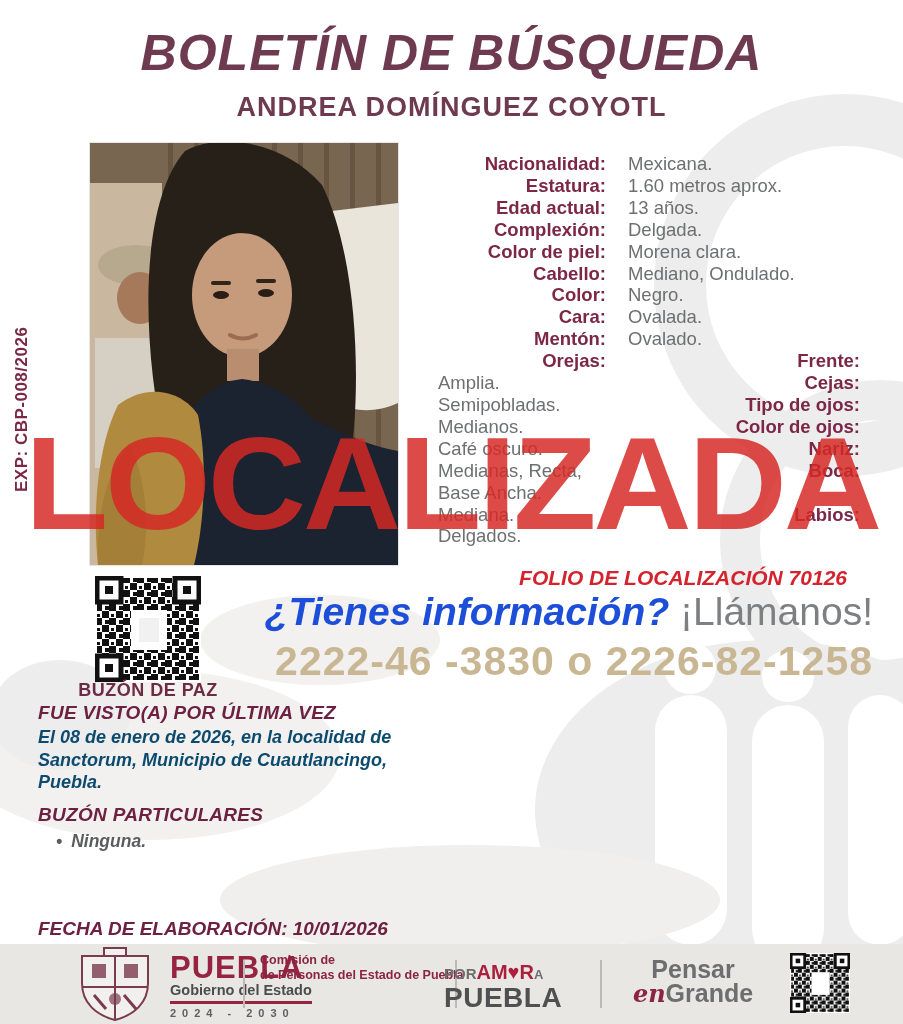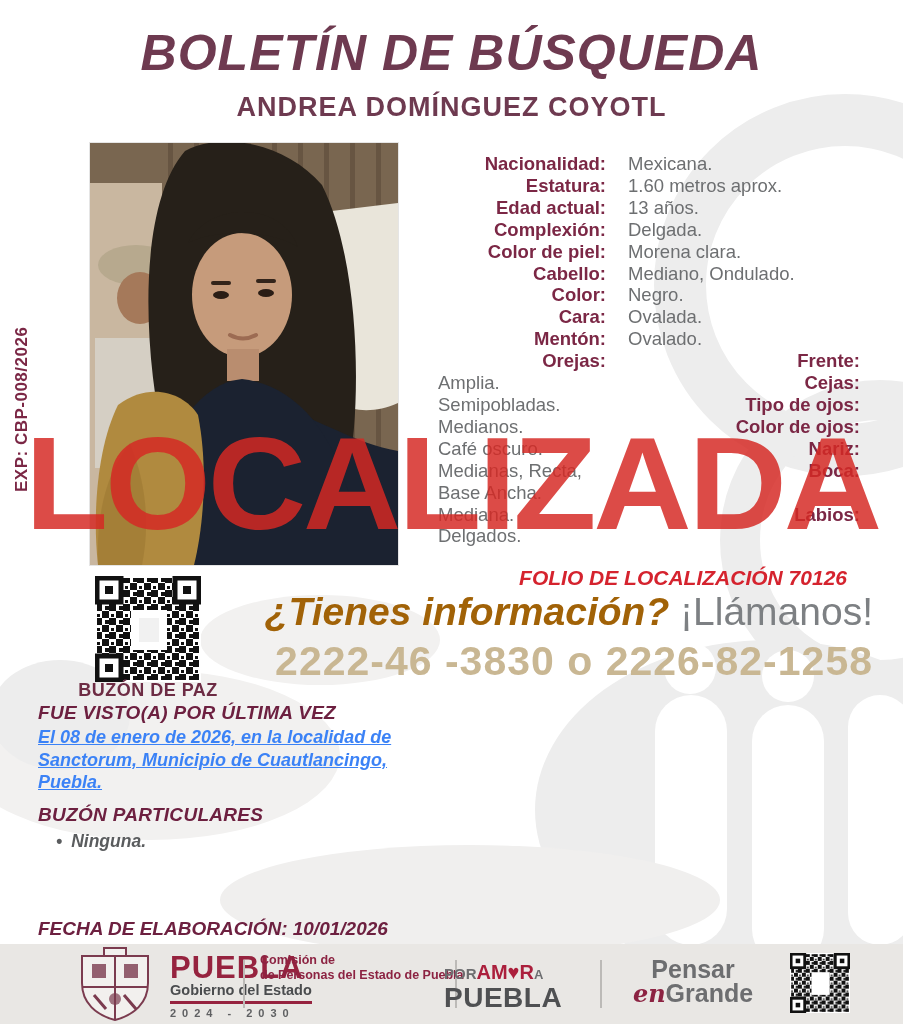--- a/index.html
+++ b/index.html
@@ -32,32 +32,32 @@
   .chars .val{color:#6d6f71;}
 
   
   .localizada{left:-8px;top:408px;width:920px;text-align:center;font-size:131px;font-weight:bold;
               color:rgba(213,40,36,0.84);letter-spacing:-3px;white-space:nowrap;
               transform:scaleX(1.04);transform-origin:center;z-index:3;}
 
   
   .folio{right:56px;top:566px;font-size:21px;font-weight:bold;font-style:italic;color:#d5232e;z-index:2;}
   .askline{right:30px;top:590px;z-index:2;white-space:nowrap;}
-  .askline .q{font-size:39px;font-weight:bold;font-style:italic;color:#a16207;}
+  .askline .q{font-size:39px;font-weight:bold;font-style:italic;color:#1d4ed8;}
   .askline .c{font-size:39px;font-weight:normal;color:#7d8083;}
   .phones{right:30px;top:638px;font-size:41px;font-weight:bold;color:#c9b793;
           letter-spacing:1px;z-index:2;white-space:nowrap;}
 
   .qr-main{left:95px;top:576px;z-index:2;}
   .qr-label{left:58px;top:680px;width:180px;text-align:center;font-size:18px;font-weight:bold;
             color:#6d2c44;letter-spacing:0.5px;z-index:2;}
 
   
   .h-maroon{font-size:19px;font-weight:bold;font-style:italic;color:#6d2040;letter-spacing:0.3px;}
-  .body-gray{font-size:18px;font-weight:bold;font-style:italic;color:#3b82f6;line-height:22.5px;text-decoration:underline;}
+  .body-gray{font-size:18px;font-weight:bold;font-style:italic;color:#0c4a6e;line-height:22.5px;}
   .lastseen-h{left:38px;top:702px;z-index:2;}
   .lastseen-t{left:38px;top:726px;width:412px;z-index:2;}
   .clothing{left:468px;top:704px;z-index:2;}
   .clothing-h{font-size:17.5px;}
   .marks{left:38px;top:804px;z-index:2;}
   ul.blist{list-style:none;margin:4px 0 0 0;padding:0 0 0 18px;}
   ul.blist li{font-size:17.5px;font-weight:bold;font-style:italic;color:#5a5c5e;line-height:22px;}
   ul.blist li::before{content:"•";margin-right:9px;}
 
   .fecha{left:38px;top:918px;font-size:19px;font-weight:bold;font-style:italic;color:#6d2040;z-index:2;}

